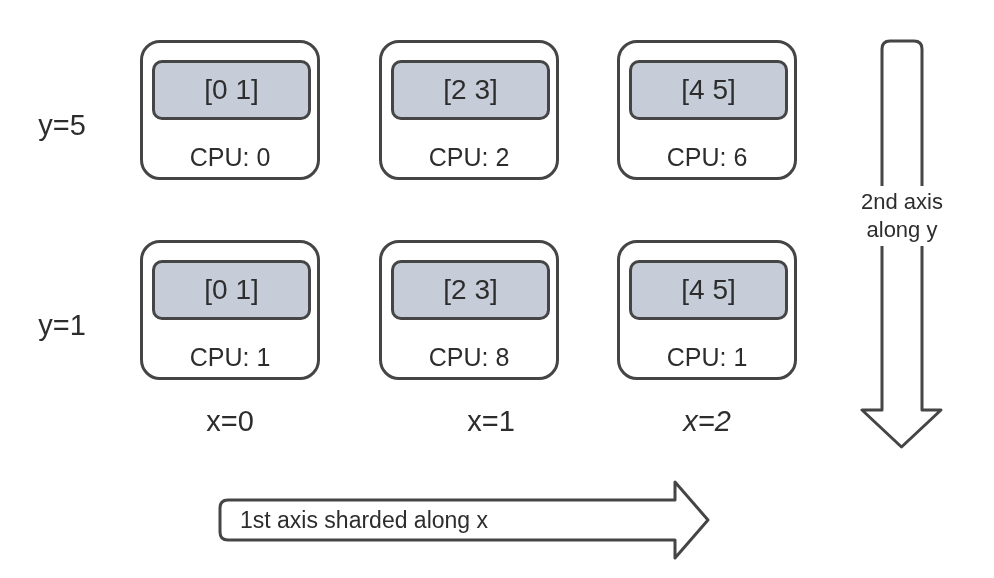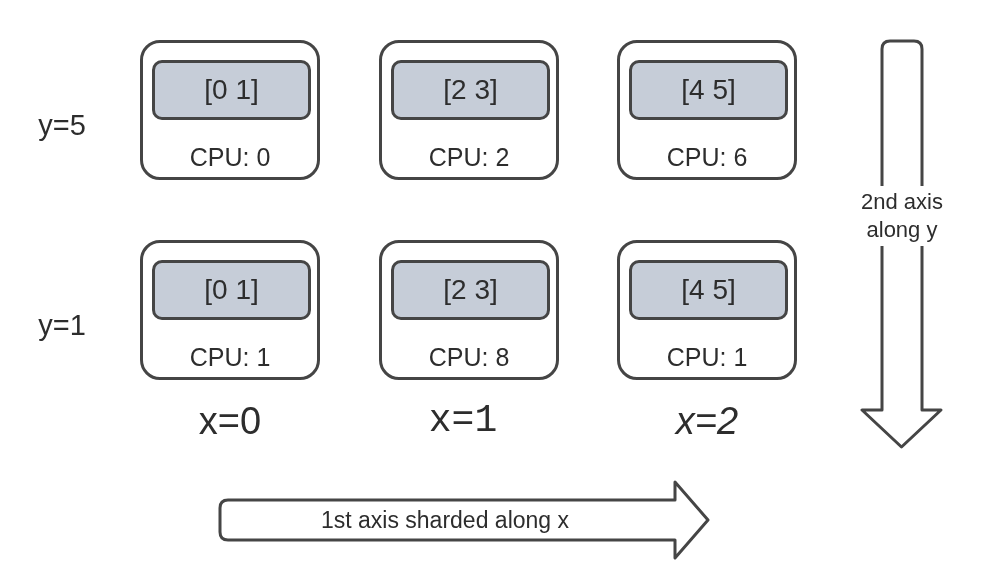--- a/index.html
+++ b/index.html
@@ -68,58 +68,58 @@
     position: absolute;
     width: 80px;
     text-align: center;
     font-size: 29px;
     line-height: 34px;
   }
   .col-label {
     position: absolute;
     width: 100px;
     text-align: center;
-    font-size: 38px;
+    font-size: 29px;
     line-height: 34px;
     top: 404px;
   }
 
   .v-arrow-label {
     position: absolute;
     left: 843px;
     top: 186px;
     width: 118px;
     background: var(--bg-color);
     text-align: center;
     font-size: 22px;
     line-height: 28px;
     padding: 2px 0;
   }
   .h-arrow-label {
     position: absolute;
     left: 240px;
     top: 506px;
     width: 410px;
-    text-align: center;
+    text-align: left;
     font-size: 23px;
     line-height: 28px;
   }
 
   
   .pos-r0c0 { left: 140px; top: 40px; }
   .pos-r0c1 { left: 379px; top: 40px; }
   .pos-r0c2 { left: 617px; top: 40px; }
   .pos-r1c0 { left: 140px; top: 240px; }
   .pos-r1c1 { left: 379px; top: 240px; }
   .pos-r1c2 { left: 617px; top: 240px; }
 
   .pos-y0 { left: 22px; top: 108px; }
   .pos-y1 { left: 22px; top: 308px; }
   .pos-x0 { left: 180px; }
-  .pos-x1 { left: 413px; font-family: Liberation Mono, monospace; }
+  .pos-x1 { left: 441px; }
   .pos-x2 { left: 657px; font-style: italic; }
 </style>
 </head>
 <body>
 
 <div class="canvas">
 
   <svg class="arrow-layer" viewBox="0 0 994 578" aria-hidden="true">
     <path d="M 890 41 L 914 41 Q 922 41 922 49 L 922 410 L 941 410 L 901.5 447 L 862 410 L 882 410 L 882 49 Q 882 41 890 41 Z"></path>
     <path d="M 228 500 L 675 500 L 675 482 L 708 520 L 675 558 L 675 540 L 228 540 Q 220 540 220 532 L 220 508 Q 220 500 228 500 Z"></path>

